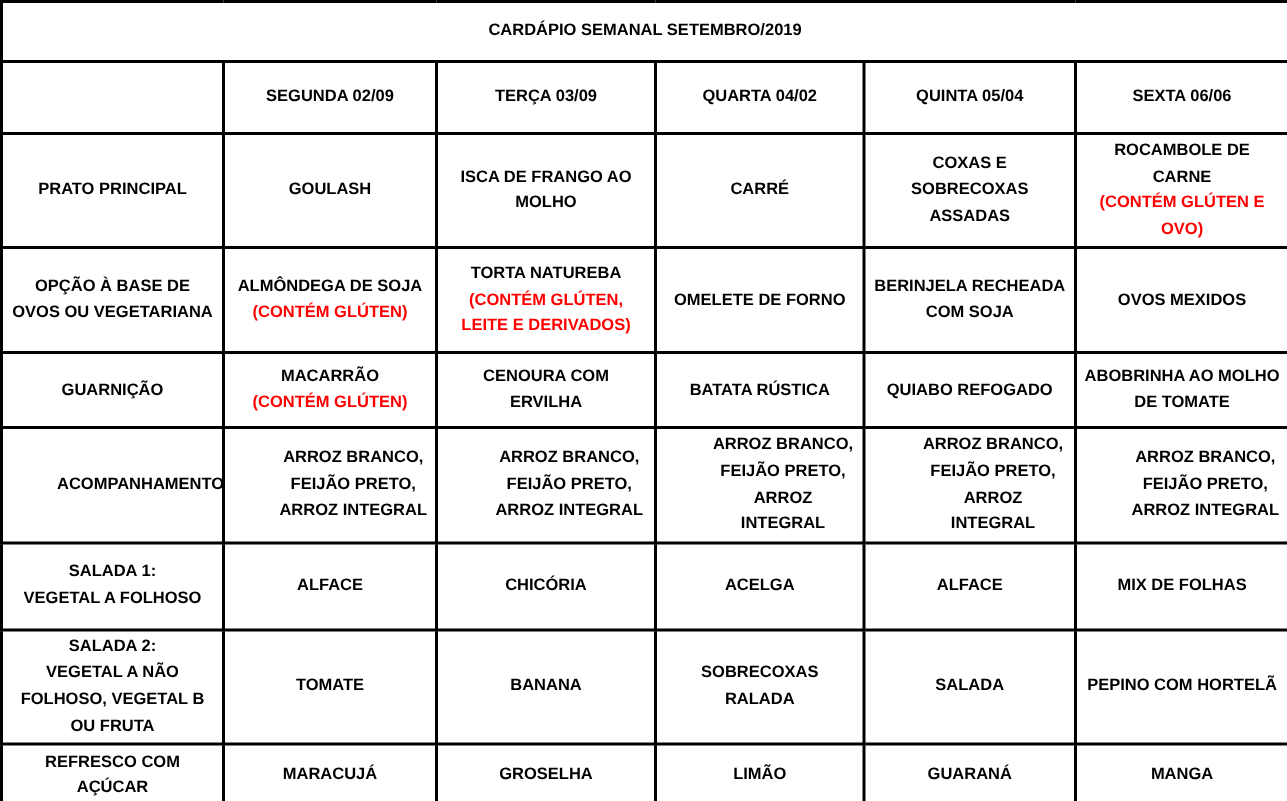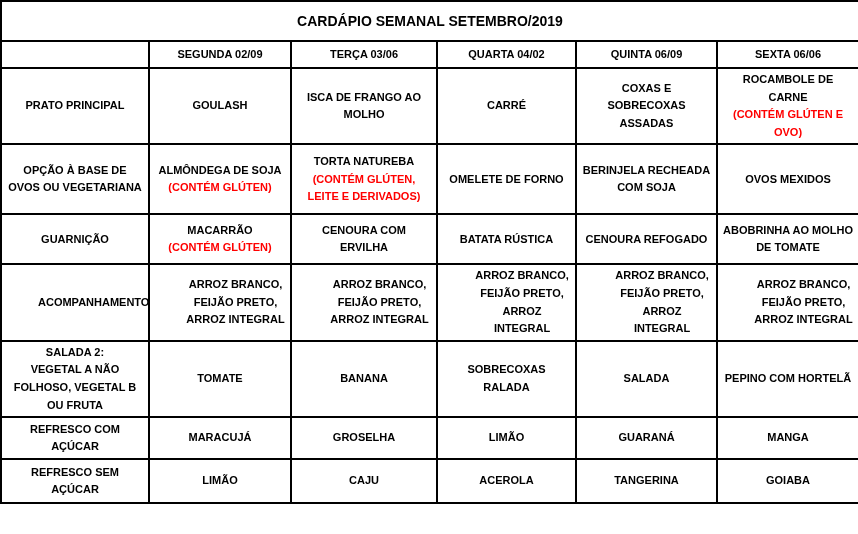--- a/index.html
+++ b/index.html
@@ -22,22 +22,22 @@
     border: 2px solid #000000;
     text-align: center;
     vertical-align: middle;
     font-size: 11px;
     font-weight: bold;
     line-height: 1.6;
     color: #000000;
     padding: 2px 5px;
     overflow: hidden;
   }
-  .tr-title  td { height: 40px; font-size: 14px; }
-  .tr-head   td { height: 27px; }
+  .tr-title  td { height: 40px; font-size: 11px; }
+  .tr-head   td { height: 48px; }
   .r0 td { height: 54px; }
   .r1 td { height: 70px; }
   .r2 td { height: 50px; }
   .r3 td { height: 58px; padding-left: 36px; }
   .r4 td { height: 58px; }
   .r5 td { height: 74px; }
   .r6 td { height: 42px; }
   .r7 td { height: 44px; }
   .rowlabel { white-space: pre-line; }
   .allergen {
@@ -60,23 +60,23 @@
     </colgroup>
 
     <tbody>
         <tr class="tr-title">
       <td colspan="6">CARDÁPIO SEMANAL SETEMBRO/2019</td>
     </tr>
 
     <tr class="tr-head">
       <td></td>
       <td>SEGUNDA 02/09</td>
-      <td>TERÇA 03/06</td>
+      <td>TERÇA 03/09</td>
       <td>QUARTA 04/02</td>
-      <td>QUINTA 06/09</td>
+      <td>QUINTA 05/04</td>
       <td>SEXTA 06/06</td>
     </tr>
 
     <tr class="r0">
       <td class="rowlabel">PRATO PRINCIPAL</td>
       <td><span>GOULASH</span><span class="allergen"></span></td>
       <td><span>ISCA DE FRANGO AO MOLHO</span><span class="allergen"></span></td>
       <td><span>CARRÉ</span><span class="allergen"></span></td>
       <td><span>COXAS E SOBRECOXAS ASSADAS</span><span class="allergen"></span></td>
       <td><span>ROCAMBOLE DE CARNE</span><span class="allergen">(CONTÉM GLÚTEN E OVO)</span></td>
@@ -89,33 +89,42 @@
       <td><span>OMELETE DE FORNO</span><span class="allergen"></span></td>
       <td><span>BERINJELA RECHEADA COM SOJA</span><span class="allergen"></span></td>
       <td><span>OVOS MEXIDOS</span><span class="allergen"></span></td>
     </tr>
 
     <tr class="r2">
       <td class="rowlabel">GUARNIÇÃO</td>
       <td><span>MACARRÃO</span><span class="allergen">(CONTÉM GLÚTEN)</span></td>
       <td><span>CENOURA COM ERVILHA</span><span class="allergen"></span></td>
       <td><span>BATATA RÚSTICA</span><span class="allergen"></span></td>
-      <td><span>CENOURA REFOGADO</span><span class="allergen"></span></td>
+      <td><span>QUIABO REFOGADO</span><span class="allergen"></span></td>
       <td><span>ABOBRINHA AO MOLHO DE TOMATE</span><span class="allergen"></span></td>
     </tr>
 
     <tr class="r3">
       <td class="rowlabel">ACOMPANHAMENTOS</td>
       <td><span>ARROZ BRANCO, FEIJÃO PRETO, ARROZ INTEGRAL</span></td>
       <td><span>ARROZ BRANCO, FEIJÃO PRETO, ARROZ INTEGRAL</span></td>
       <td><span>ARROZ BRANCO, FEIJÃO PRETO, ARROZ INTEGRAL</span></td>
       <td><span>ARROZ BRANCO, FEIJÃO PRETO, ARROZ INTEGRAL</span></td>
       <td><span>ARROZ BRANCO, FEIJÃO PRETO, ARROZ INTEGRAL</span></td>
     </tr>
 
+    <tr class="r4">
+      <td class="rowlabel">SALADA 1:
+VEGETAL A FOLHOSO</td>
+      <td><span>ALFACE</span></td>
+      <td><span>CHICÓRIA</span></td>
+      <td><span>ACELGA</span></td>
+      <td><span>ALFACE</span></td>
+      <td><span>MIX DE FOLHAS</span></td>
+    </tr>
 
     <tr class="r5">
       <td class="rowlabel">SALADA 2:
 VEGETAL A NÃO FOLHOSO, VEGETAL B OU FRUTA</td>
       <td><span>TOMATE</span></td>
       <td><span>BANANA</span></td>
       <td><span>SOBRECOXAS RALADA</span></td>
       <td><span>SALADA</span></td>
       <td><span>PEPINO COM HORTELÃ</span></td>
     </tr>

